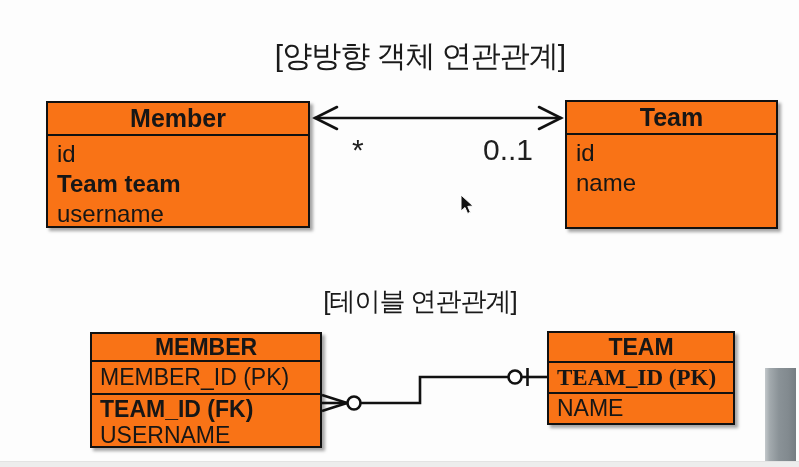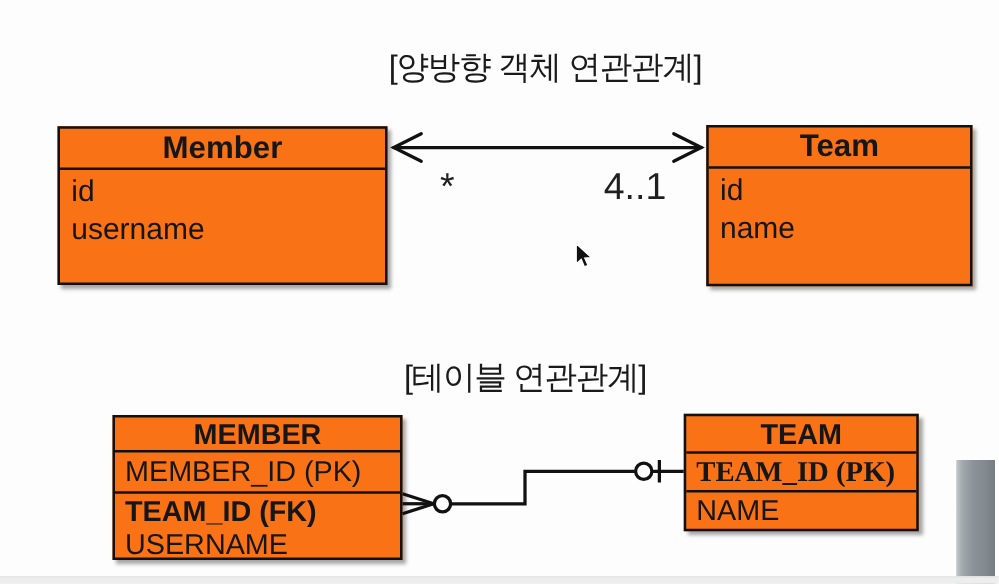--- a/index.html
+++ b/index.html
@@ -5,21 +5,21 @@
   html,body{margin:0;padding:0;}
   body{font-family:"Liberation Sans","DejaVu Sans",sans-serif;background:#ffffff;}
   #stage{
     position:relative;width:799px;height:467px;overflow:hidden;
     background:#fdfdfd;color:#161616;
   }
   .title{
     position:absolute;text-align:center;color:#1a1a1a;
     font-weight:500;letter-spacing:-1px;white-space:nowrap;
   }
-  #obj-title{left:126px;top:36px;width:620px;font-size:26px;}
+  #obj-title{left:110px;top:36px;width:620px;font-size:30px;}
   #tbl-title{left:110px;top:284px;width:620px;font-size:26px;}
 
   .diagbox{
     position:absolute;background:#f97316;border:2.5px solid #111111;
     box-shadow:3px 3px 3px rgba(0,0,0,0.35);
     box-sizing:border-box;
   }
   .box-header{
     border-bottom:2.5px solid #111111;
     display:flex;align-items:center;justify-content:center;
@@ -72,34 +72,35 @@
 <body>
 
 <div id="stage">
 
   <div id="obj-title" class="title">[양방향 객체 연관관계]</div>
 
   <div id="member-class" class="diagbox classbox">
     <div class="box-header">Member</div>
     <div class="box-fields">
       <div class="field">id</div>
+      <div class="field bold">Team team</div>
       <div class="field">username</div>
     </div>
   </div>
 
   <div id="team-class" class="diagbox classbox">
     <div class="box-header">Team</div>
     <div class="box-fields">
       <div class="field">id</div>
       <div class="field">name</div>
     </div>
   </div>
 
   <div id="card-many" class="cardinality">*</div>
-  <div id="card-zeroone" class="cardinality">4..1</div>
+  <div id="card-zeroone" class="cardinality">0..1</div>
 
   <div id="tbl-title" class="title">[테이블 연관관계]</div>
 
   <div id="member-table" class="diagbox tablebox">
     <div class="box-header">MEMBER</div>
     <div class="row row-pk row-divider">MEMBER_ID (PK)</div>
     <div class="row row-fk bold">TEAM_ID (FK)</div>
     <div class="row row-un">USERNAME</div>
   </div>
 

